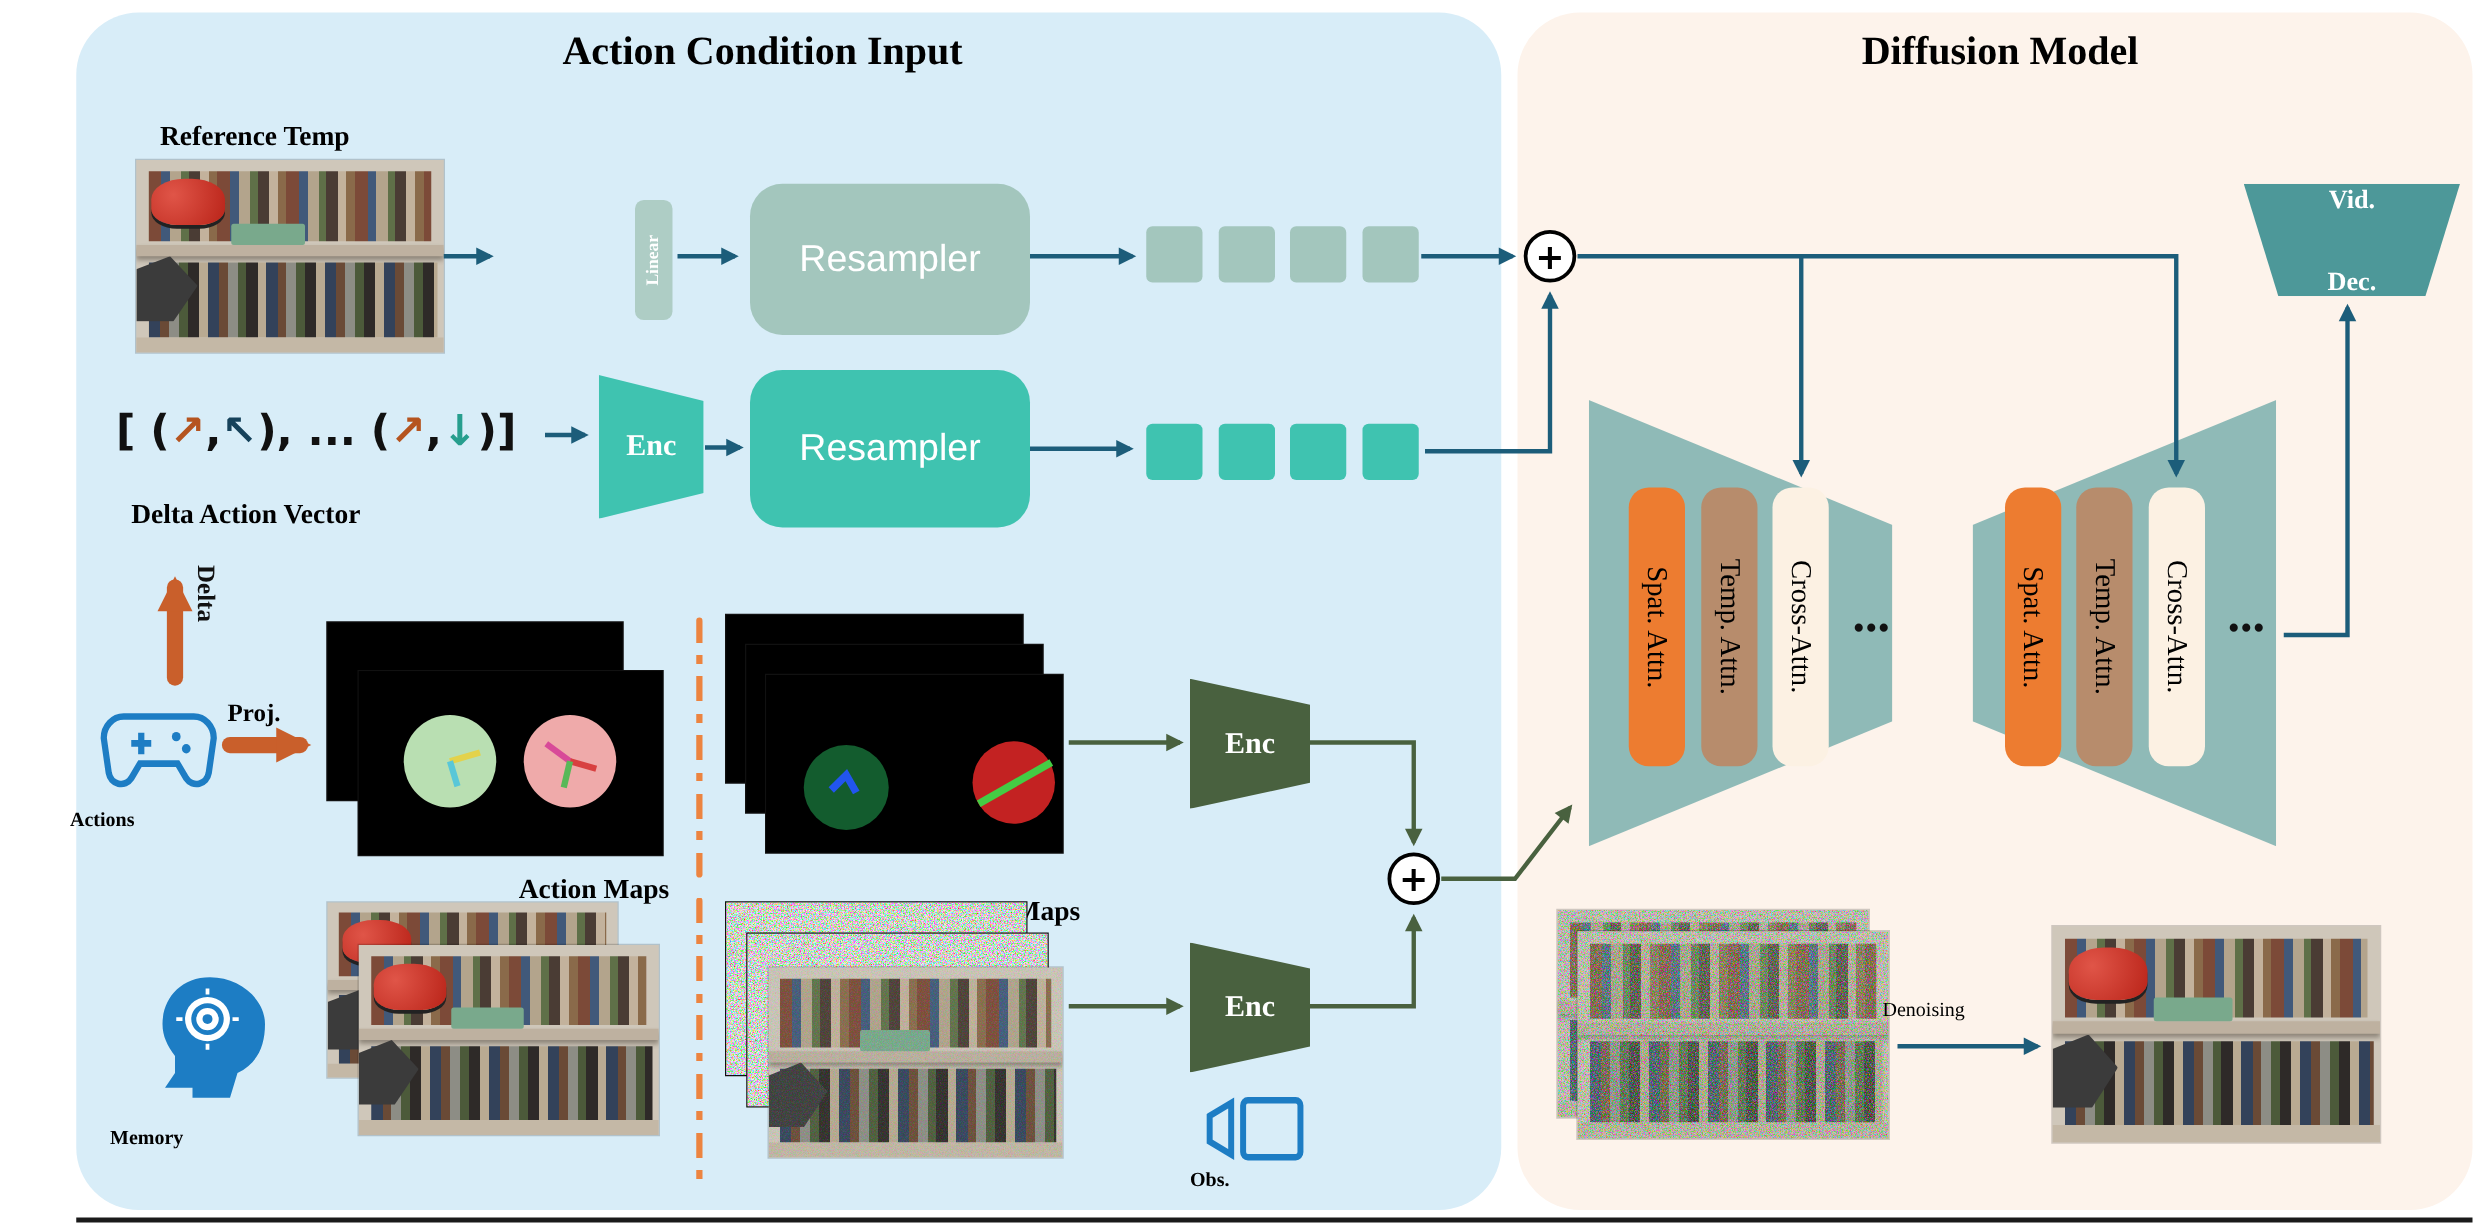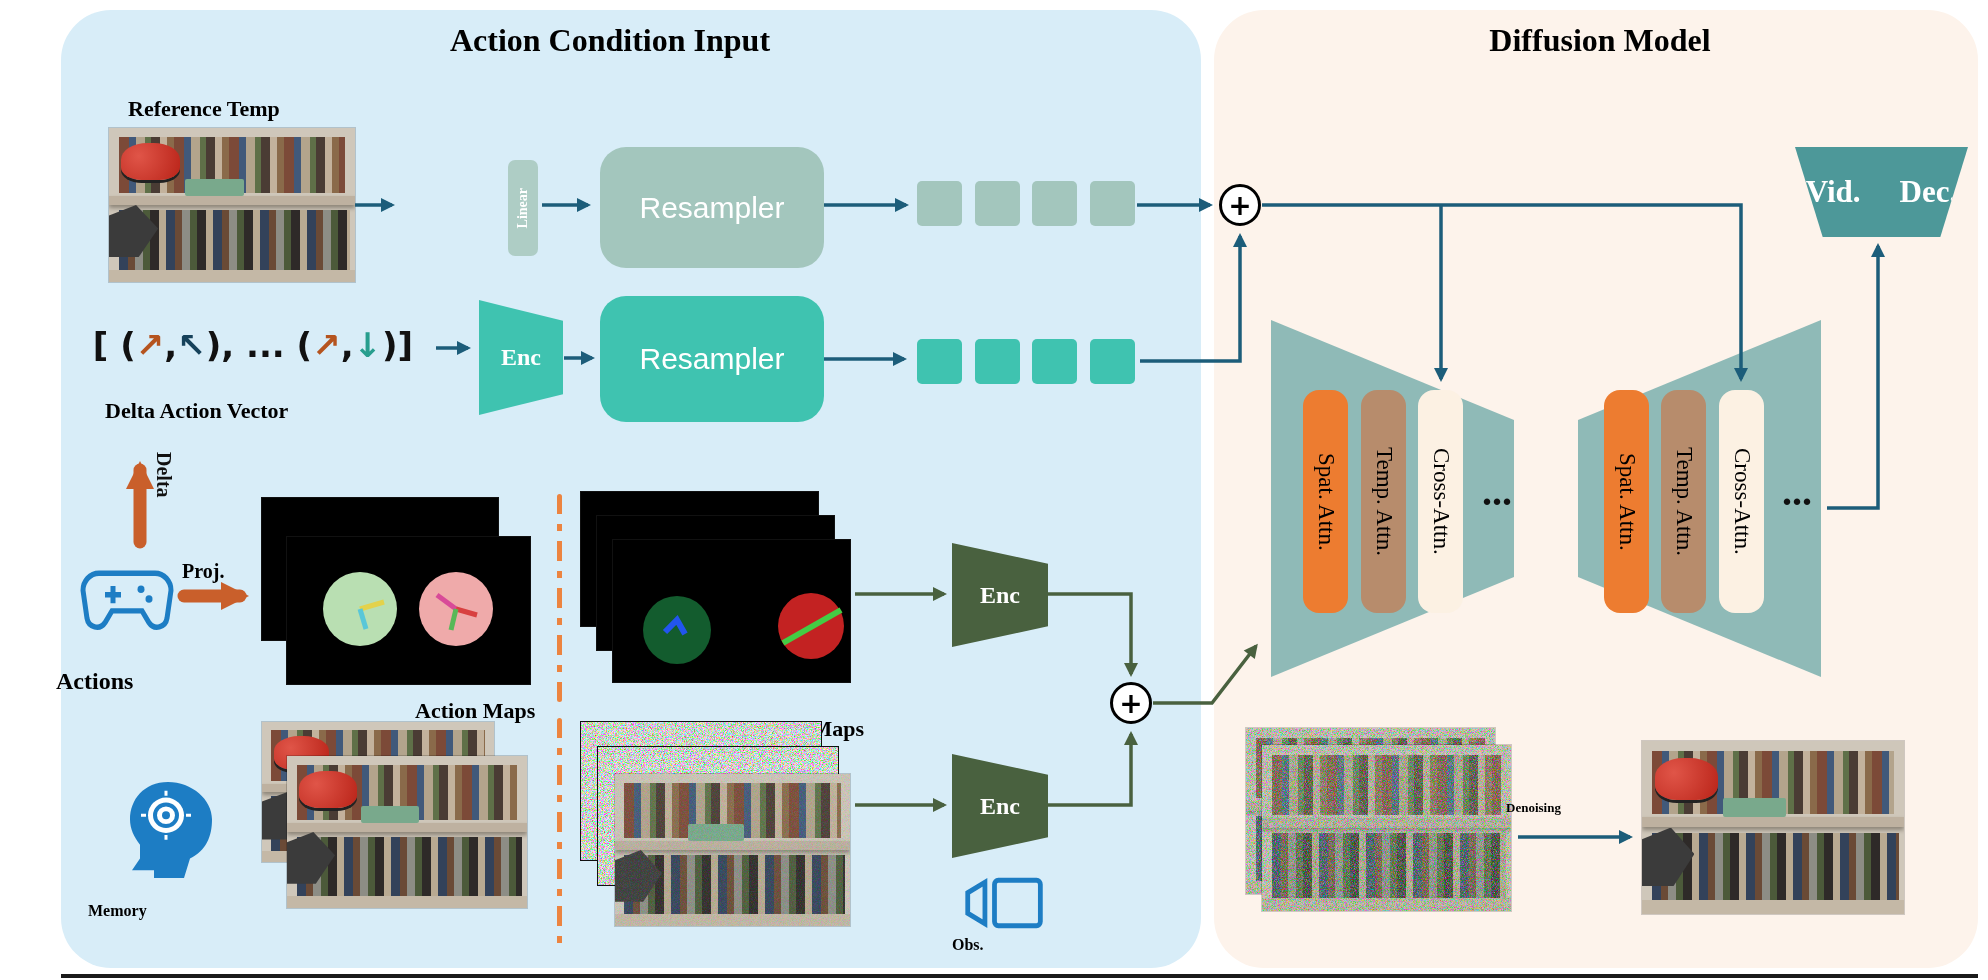--- a/index.html
+++ b/index.html
@@ -98,21 +98,21 @@
   <div class="abs vert" style="left:152px;top:452px;height:110px;font-weight:bold;font-size:20px;color:#111;">Delta</div>
 
   <div class="abs" style="left:77px;top:556px;width:100px;height:86px;">
     <svg viewBox="0 0 100 80" width="100" height="86" preserveAspectRatio="none">
       <path d="M22,16 h56 a16,16 0 0 1 16,16 l-4,26 a10,10 0 0 1 -18,4 l-7,-11 h-30 l-7,11 a10,10 0 0 1 -18,-4 l-4,-26 a16,16 0 0 1 16,-16 z" fill="none" stroke="#1d7dc4" stroke-width="5"></path>
       <path d="M36,28 v16 M28,36 h16" stroke="#1d7dc4" stroke-width="5" fill="none"></path>
       <circle cx="64" cy="31" r="3.5" fill="#1d7dc4"></circle>
       <circle cx="72" cy="40" r="3.5" fill="#1d7dc4"></circle>
     </svg>
   </div>
-  <div class="lbl" style="left:56px;top:668px;width:140px;font-size:24px;">Actions</div>
+  <div class="lbl" style="left:56px;top:648px;width:140px;font-size:16px;">Actions</div>
   <div class="lbl" style="left:182px;top:560px;width:90px;font-size:20px;">Proj.</div>
 
   <div class="frame" style="left:262px;top:498px;width:236px;height:142px;"></div>
   <div class="frame" style="left:287px;top:537px;width:243px;height:147px;">
     <svg viewBox="0 0 243 147" width="100%" height="100%" preserveAspectRatio="none">
       <rect width="243" height="147" fill="#000"></rect>
       <circle cx="73" cy="72" r="37" fill="#b9dfb2"></circle>
       <line x1="73" y1="72" x2="97" y2="65" stroke="#e3d24b" stroke-width="5"></line>
       <line x1="73" y1="72" x2="79" y2="92" stroke="#59c7d8" stroke-width="5"></line>
       <circle cx="169" cy="72" r="37" fill="#efaaaa"></circle>
@@ -211,21 +211,21 @@
   </div>
 
   <div class="abs" style="left:962px;top:872px;width:86px;height:62px;">
     <svg viewBox="0 0 90 60" width="86" height="62" preserveAspectRatio="none">
       <path d="M6,20 L24,10 V50 L6,40 z" fill="none" stroke="#1d7dc4" stroke-width="5"></path>
       <rect x="34" y="8" width="48" height="44" rx="4" fill="none" stroke="#1d7dc4" stroke-width="5"></rect>
     </svg>
   </div>
   <div class="lbl" style="left:952px;top:936px;width:110px;font-size:16px;">Obs.</div>
 
-  <div class="trap shape" style="left:1795px;top:147px;width:173px;height:90px;background:var(--viddec,#4d9899);font-size:31px;clip-path:polygon(0 0,100% 0,84% 100%,16% 100%);flex-direction:row;line-height:1.25;gap:39px;">
+  <div class="trap shape" style="left:1795px;top:147px;width:173px;height:90px;background:var(--viddec,#4d9899);font-size:21px;clip-path:polygon(0 0,100% 0,84% 100%,16% 100%);flex-direction:column;line-height:1.25;gap:39px;">
     <span>Vid.</span>
     <span>Dec.</span>
   </div>
 
   <div class="abs shape" style="left:1271px;top:320px;width:243px;height:357px;background:var(--unet,#8fbab7);clip-path:polygon(0 0,100% 28%,100% 72%,0 100%);"></div>
   <div class="pill" style="left:1303px;top:390px;background:var(--spat,#ed7c30);">Spat. Attn.</div>
   <div class="pill" style="left:1361px;top:390px;background:var(--temp,#b78c6c);">Temp. Attn.</div>
   <div class="pill" style="left:1418px;top:390px;background:var(--cross,#fcf1e3);">Cross-Attn.</div>
   <div class="dots" style="left:1482px;top:468px;">...</div>
 
@@ -255,21 +255,21 @@
       <div class="bs-base"></div>
     <svg class="noise-ov" style="opacity:.8;" preserveAspectRatio="none">
         <filter id="nz5">
           <feTurbulence type="fractalNoise" baseFrequency="0.9" numOctaves="2" seed="5" stitchTiles="stitch"></feTurbulence>
           <feColorMatrix type="saturate" values="9"></feColorMatrix>
         </filter>
         <rect width="100%" height="100%" filter="url(#nz5)"></rect>
       </svg>
   </div>
 
-  <div class="lbl" style="left:1506px;top:800px;width:140px;font-size:13px;font-weight:700;">Denoising</div>
+  <div class="lbl" style="left:1506px;top:800px;width:140px;font-size:16px;font-weight:400;">Denoising</div>
 
   <div class="bookshelf" style="left:1642px;top:741px;width:262px;height:173px;">
     <div class="bs-books-top"></div>
       <div class="bs-shelf"></div>
       <div class="bs-books-bot"></div>
       <div class="bs-base"></div>
       <div class="bs-car"></div>
       <div class="bs-green"></div>
       <div class="bs-arm"></div>
   </div>

